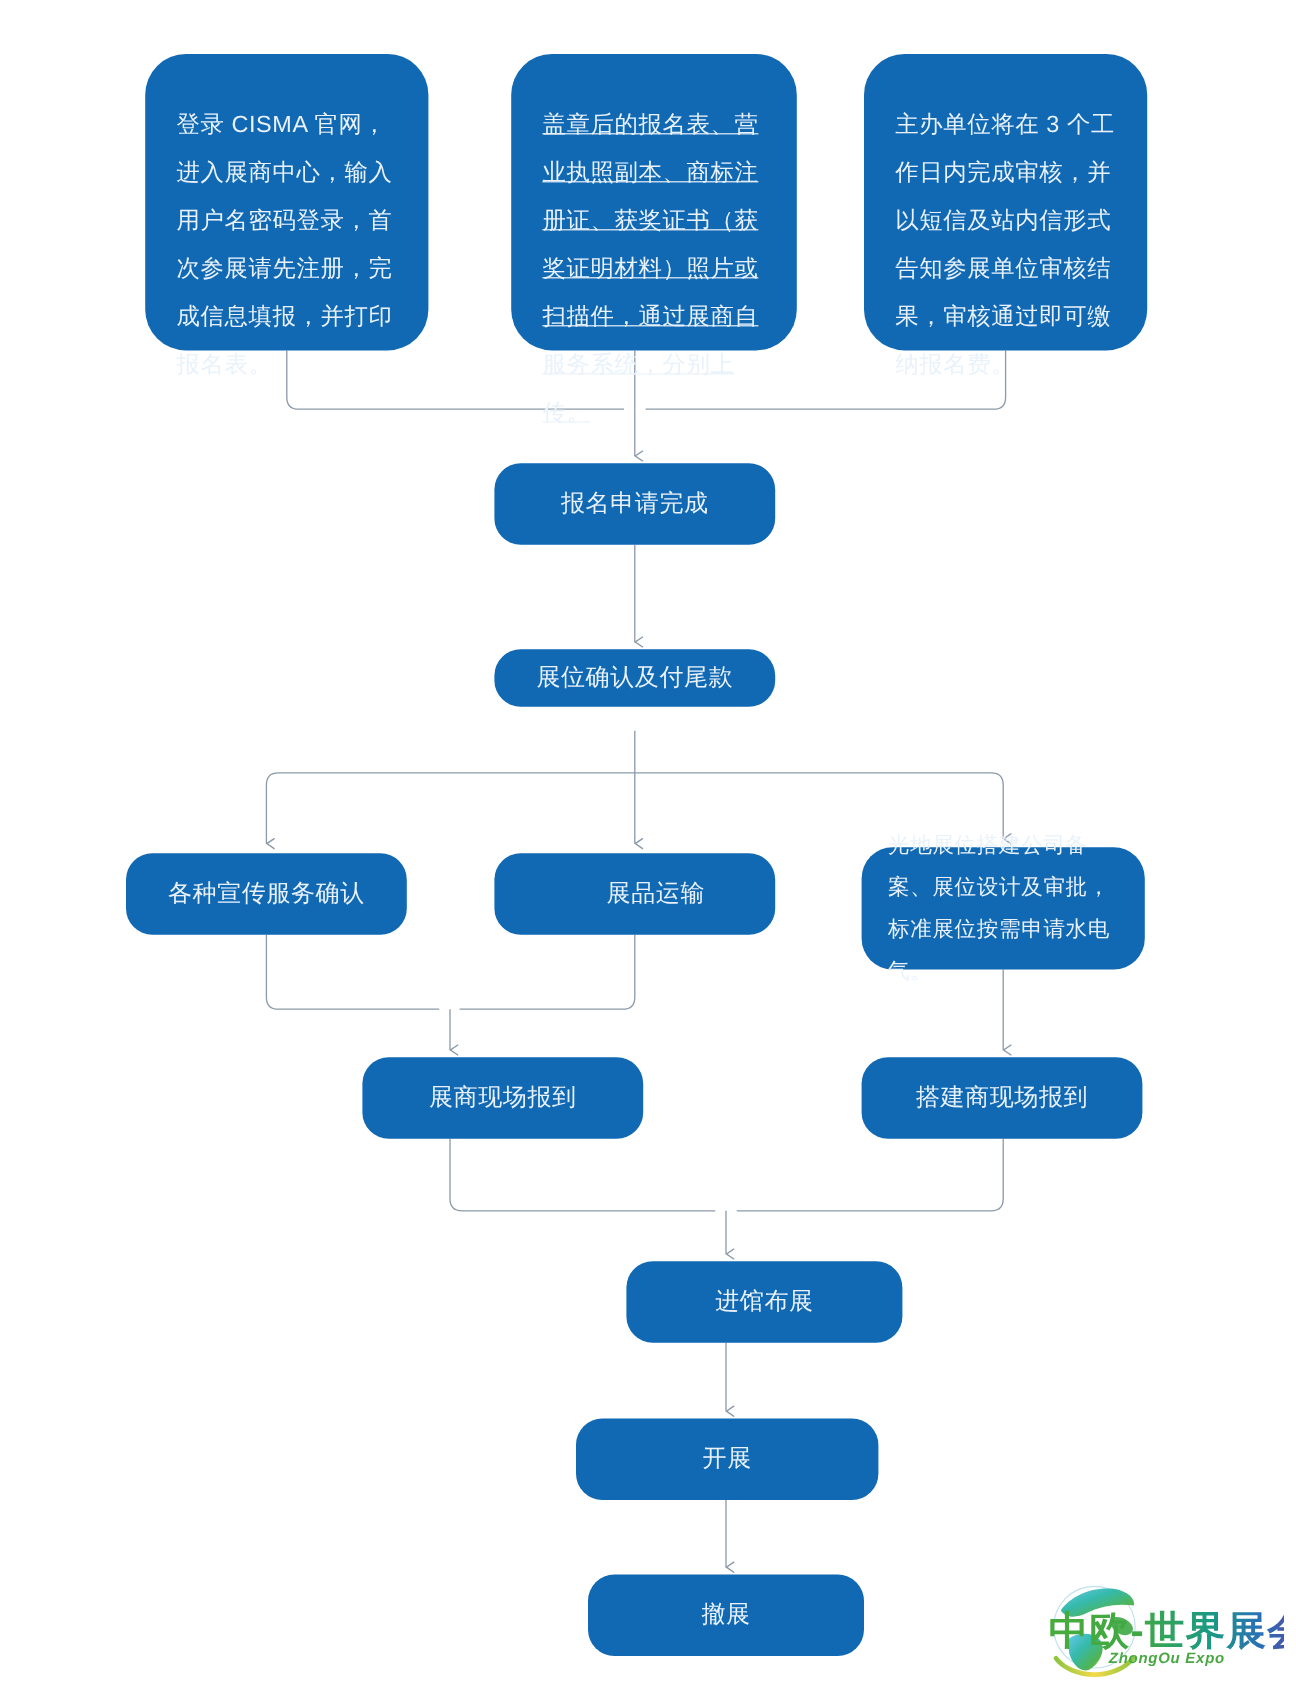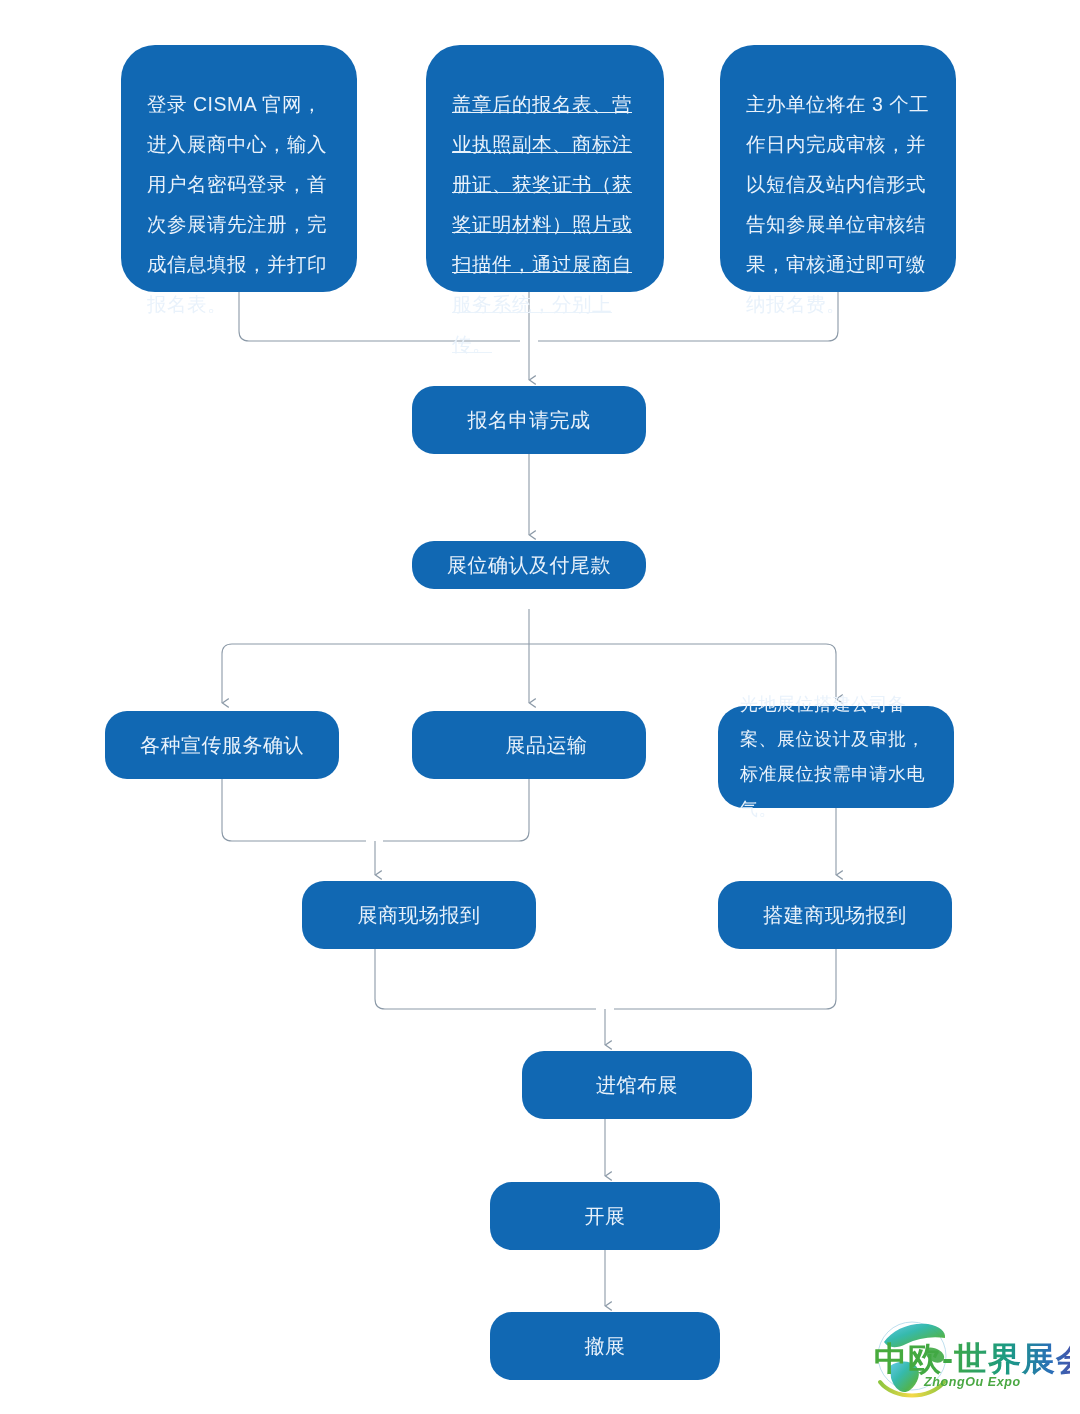--- a/index.html
+++ b/index.html
@@ -91,21 +91,21 @@
   #node-booth-pay   { left:412px;  top:541px;  width:234px; height:48px;  }
 
   #node-promo       { left:105px;  top:711px;  width:234px; height:68px;align-items:center;  }
   #node-transport   { left:412px;  top:711px;  width:234px; height:68px;padding-left:35px;  }
   #node-raw-booth   { left:718px;  top:706px;  width:236px; height:102px; }
 
   #node-exh-checkin { left:258px;  top:881px;  width:234px; height:68px;margin-left:44px;  }
   #node-con-checkin { left:718px;  top:881px;  width:234px; height:68px;  }
 
   #node-setup       { left:490px;  top:1051px; width:230px; height:68px;margin-left:32px;  }
-  #node-open        { left:490px;  top:1182px; width:230px; height:68px;  }
+  #node-open        { left:480px;  top:1182px; width:252px; height:68px;  }
   #node-teardown    { left:490px;  top:1312px; width:230px; height:68px;  }
 
   
   #brand-logo {
     position: absolute;
     left: 866px;
     top: 1308px;
     width: 204px;
     height: 100px;
   }

